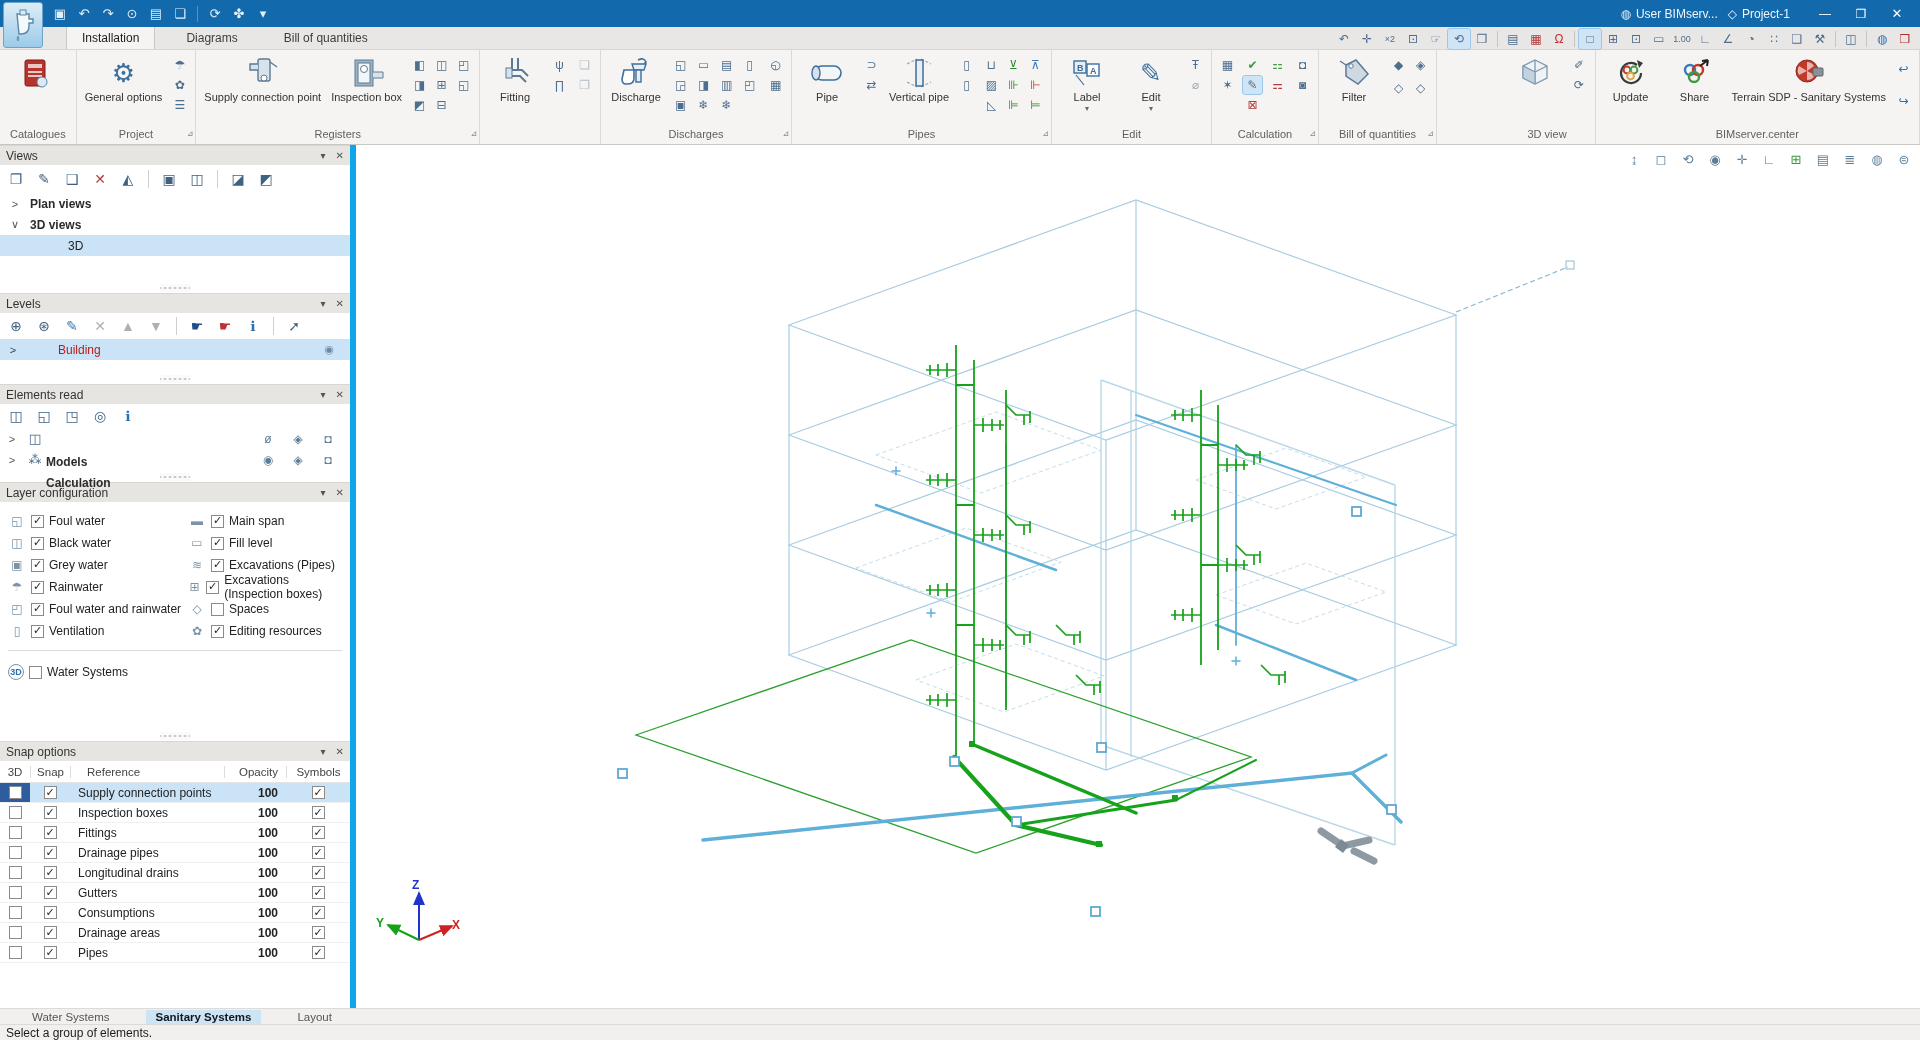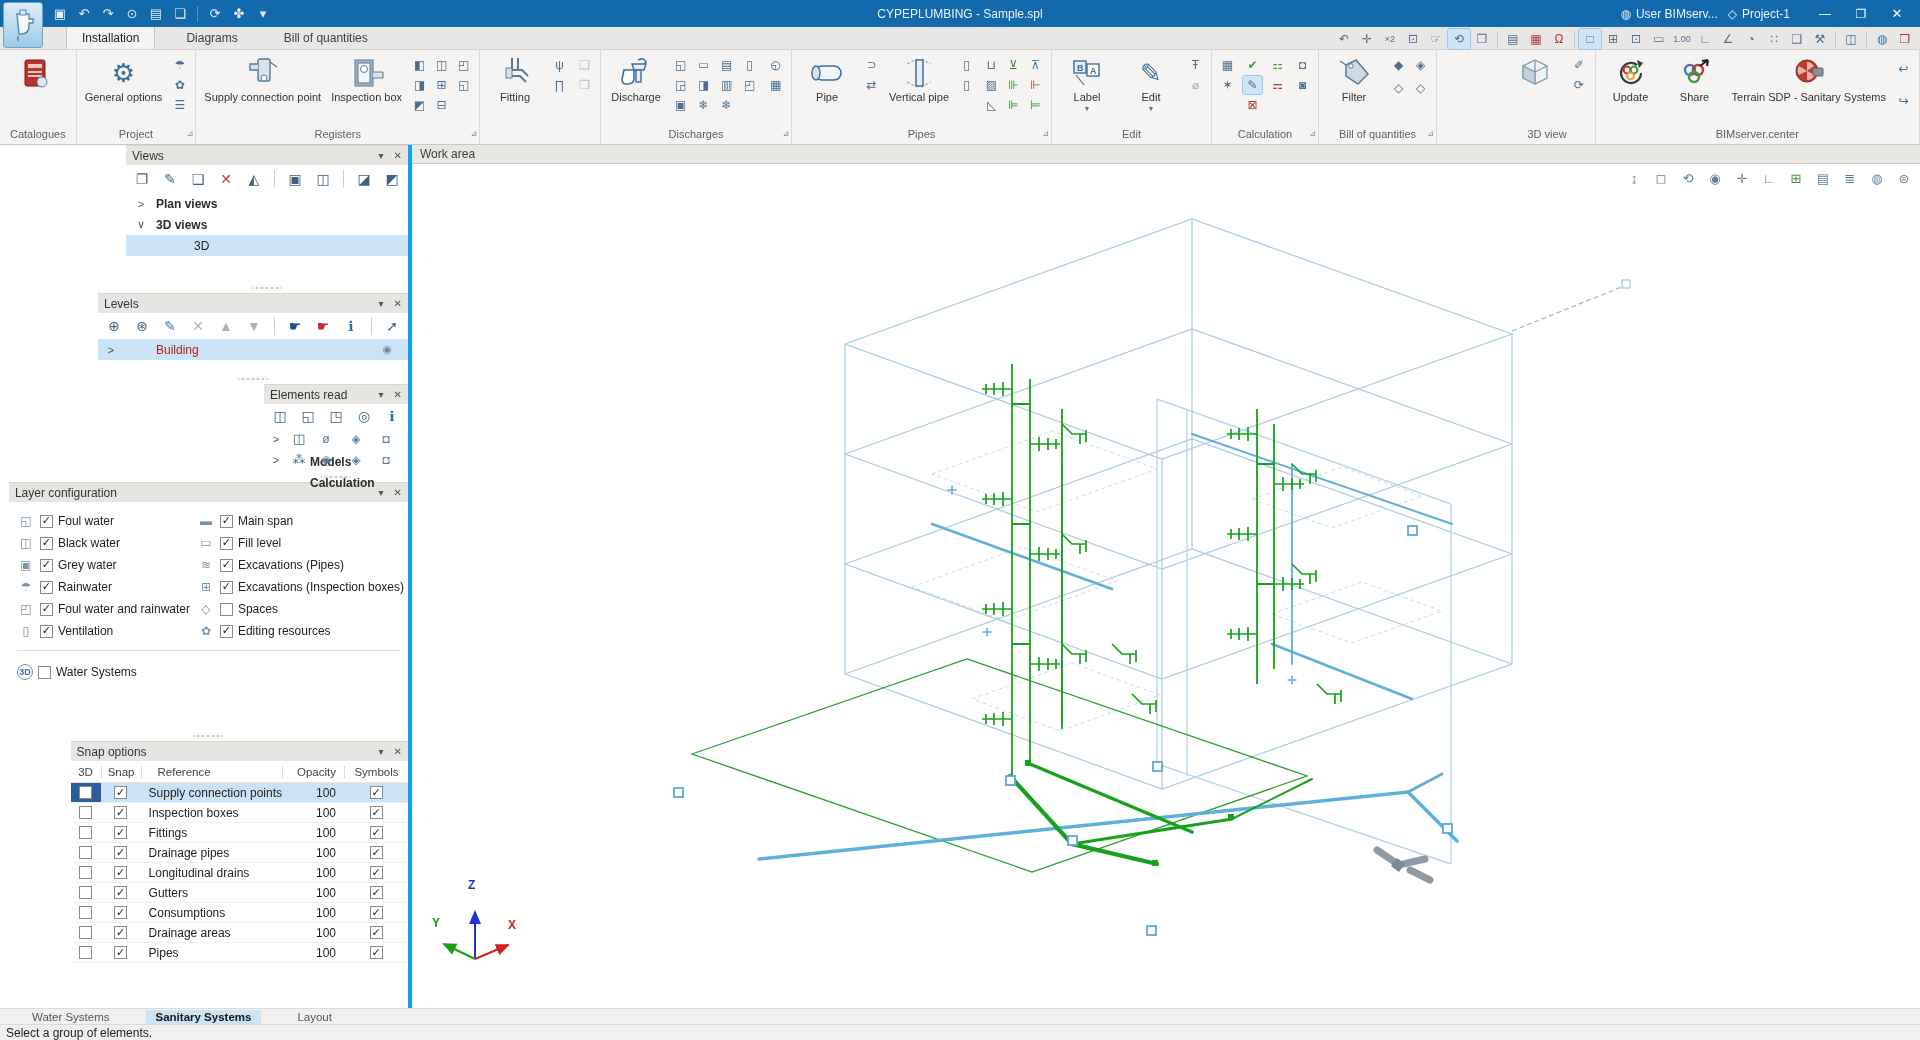--- a/index.html
+++ b/index.html
@@ -42,21 +42,21 @@
   .glyphbig{font-size:26px;color:#3c6e9e;line-height:1;}
   .sgrid{display:grid;grid-auto-flow:column;grid-template-rows:repeat(3,19px);gap:1px 3px;margin-top:2px;}
   .sgrid .ticon,.scol .ticon{width:19px;height:18px;font-size:12px;color:#4d6e8f;}
   .sgrid4{display:grid;grid-template-columns:repeat(4,20px);grid-auto-rows:19px;gap:1px 3px;margin-top:2px;}
   .sgrid4 .ticon{width:19px;height:18px;font-size:12px;color:#4d6e8f;}
   .scol{display:flex;flex-direction:column;gap:2px;margin-top:2px;}
   .rspacer{flex:1;border-right:none;}
   .dropmark{font-size:8px;color:#666;}
   
   .main{display:flex;height:863px;background:#fff;}
-  .leftpanel{width:412px;border-right:4px solid #0ea5e9;display:flex;flex-direction:column;background:#fff;position:relative;align-items:flex-end;}
+  .leftpanel{width:356px;border-right:6px solid #0ea5e9;display:flex;flex-direction:column;background:#fff;position:relative;}
   .phead{height:20px;background:#e7e5e2;border-top:1px solid #d9d7d4;display:flex;align-items:center;padding:0 6px;}
   .phead .ptitle{font-size:12px;color:#333;}
   .ph-btns{margin-left:auto;display:flex;gap:10px;color:#555;font-size:10px;}
   .ptool{height:28px;display:flex;align-items:center;gap:8px;padding:0 6px;background:#fff;}
   .ptool .ticon{width:20px;height:20px;font-size:14px;color:#3e6282;}
   .ptool .tsep{border-left:1px solid #cfcfcf;height:18px;margin:0 2px;}
   .resize{height:8px;background:#fbfaf9;background-image:radial-gradient(circle,#b5b5b5 1px,transparent 1.2px);
     background-size:5px 4px;background-repeat:repeat-x;background-position:center;width:30px;margin:0 auto;}
   .rstrip{height:10px;display:flex;align-items:center;justify-content:center;}
   .tree-row{height:21px;display:flex;align-items:center;font-size:12px;color:#222;}
@@ -92,21 +92,21 @@
   .ch.c3d{width:30px;text-align:center;}
   .ch.csnap{width:40px;text-align:center;border-left:1px solid #ddd;}
   .ch.cref{flex:1;border-left:1px solid #ddd;padding-left:16px;}
   .ch.copa{width:62px;text-align:right;border-left:1px solid #ddd;padding-right:8px;}
   .ch.csym{width:64px;text-align:center;border-left:1px solid #ddd;}
   .snap-row{height:20px;display:flex;align-items:center;border-bottom:1px solid #f0f0f0;}
   .snap-row .cell{display:flex;align-items:center;justify-content:center;height:100%;}
   .snap-row .c3d{width:30px;}
   .snap-row .csnap{width:40px;}
   .snap-row .cref{flex:1;justify-content:flex-start;padding-left:8px;font-size:12px;color:#222;}
-  .snap-row .copa{width:62px;justify-content:flex-end;padding-right:8px;font-size:12px;}
+  .snap-row .copa{width:62px;justify-content:flex-end;padding-right:8px;font-size:12px;font-weight:bold;}
   .snap-row .csym{width:64px;}
   .snap-row.selected{background:#cbe3f6;}
   .snap-row.selected .c3d{background:#2d5d9f;}
   
   .workarea{flex:1;display:flex;flex-direction:column;min-width:0;}
   .wa-head{height:19px;background:#e9e7e4;border-bottom:1px solid #d0cecb;display:flex;align-items:center;
     padding-left:8px;font-size:12px;color:#3b3b3b;}
   .canvas{flex:1;background:#fff;position:relative;overflow:hidden;}
   .wa-tools{position:absolute;top:4px;right:6px;display:flex;gap:7px;z-index:4;}
   .wa-tools .ticon{width:20px;height:20px;font-size:13px;color:#5c7d96;}
@@ -138,21 +138,20 @@
       <span class="ticon">↶</span>
       <span class="ticon">↷</span>
       <span class="ticon">⊙</span>
       <span class="ticon">▤</span>
       <span class="ticon">❏</span>
       <span class="tsep"></span>
       <span class="ticon">⟳</span>
       <span class="ticon">✤</span>
       <span class="ticon">▾</span>
     </div>
-  <div class="tb-title">CYPEPLUMBING - Sample.spl</div>
   <div class="tb-right">
     <span class="tb-chip">
       <span class="orb">◍</span>
       <span>User BIMserv...</span>
     </span>
     <span class="tb-chip">
       <span class="orb">◇</span>
       <span>Project-1</span>
     </span>
     <span class="winbtns">
@@ -853,23 +852,20 @@
     <span class="cell copa">100</span>
     <span class="cell csym">
               <span class="cb checked"></span>
             </span>
   </div>
         </div>
     </div>
   </div>
 
   <div class="workarea">
-    <div class="wa-head">
-      <span>Work area</span>
-    </div>
     <div class="canvas">
       <div class="wa-tools">
           <span class="ticon">↨</span>
           <span class="ticon">◻</span>
           <span class="ticon">⟲</span>
           <span class="ticon">◉</span>
           <span class="ticon">✛</span>
           <span class="ticon">∟</span>
           <span class="ticon" style="color: rgb(58, 155, 58);">⊞</span>
           <span class="ticon">▤</span>

